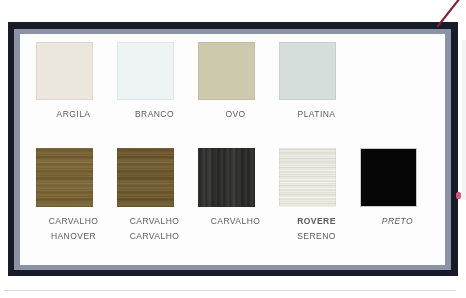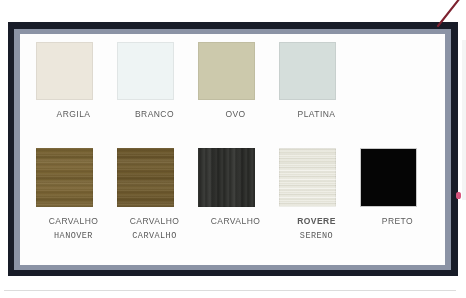--- a/index.html
+++ b/index.html
@@ -138,21 +138,21 @@
   .label {
     margin-top: 7px;
     font-size: 8.5px;
     letter-spacing: 0.45px;
     color: #5a5a5a;
     line-height: 15px;
     text-align: center;
     white-space: nowrap;
     font-weight: 400;
   }
-  .label.l2 { margin-top: 0; font-family: Liberation Mono, monospace; }
+  .label.l2 { margin-top: 0; }
 
   
   .cell .labelbox {
     width: 79px;
     text-align: center;
   }
 
   
   .flat { }
 
@@ -312,21 +312,21 @@
         <div class="swatch grain-fine hairline" style="background-color: rgb(230, 229, 216);"></div>
         <div class="labelbox">
           <div class="label" style="color: rgb(90, 90, 90); font-weight: bold;">ROVERE</div>
           <div class="label l2" style="color: rgb(90, 90, 90);">SERENO</div>
         </div>
       </div>
 
       <div class="cell">
         <div class="swatch flat bordered" style="background-color: rgb(5, 5, 5);"></div>
         <div class="labelbox">
-          <div class="label" style="color: rgb(90, 90, 90);">PRETO</div>
+          <div class="label" style="color: rgb(90, 90, 90); font-style: italic;">PRETO</div>
         </div>
       </div>
 
     </div>
   </div>
 
   <div class="page-right-strip"></div>
   <div class="sheet-edge"></div>
 
   <div class="annot-stroke">

